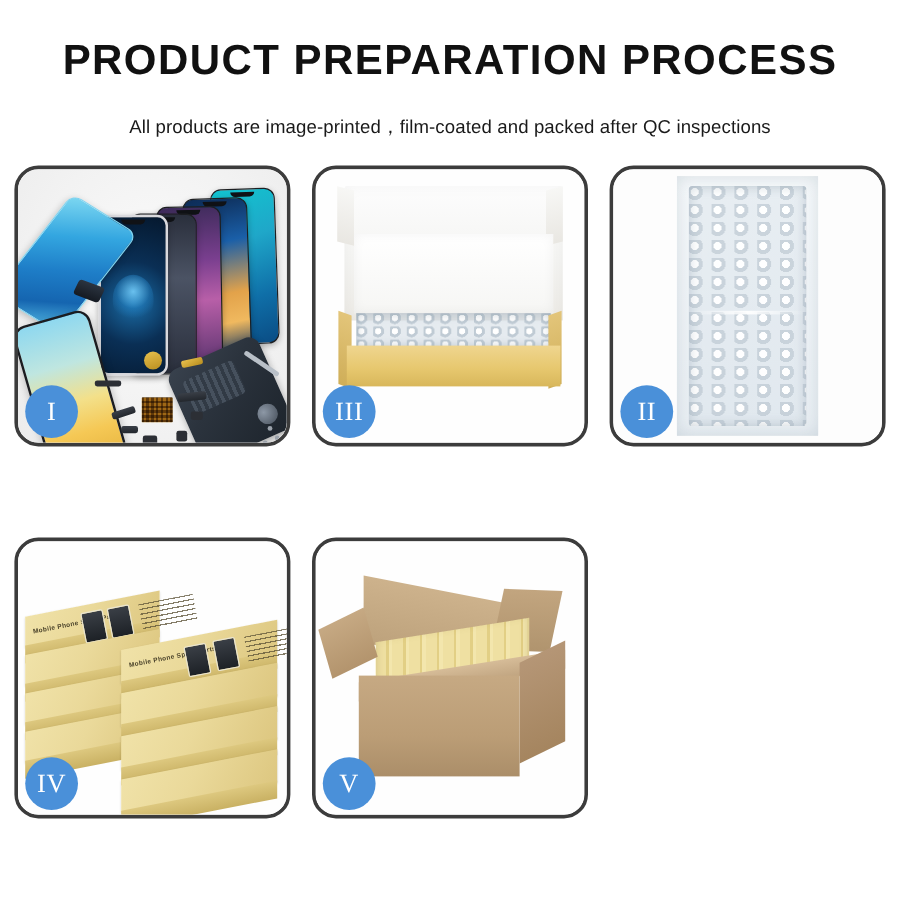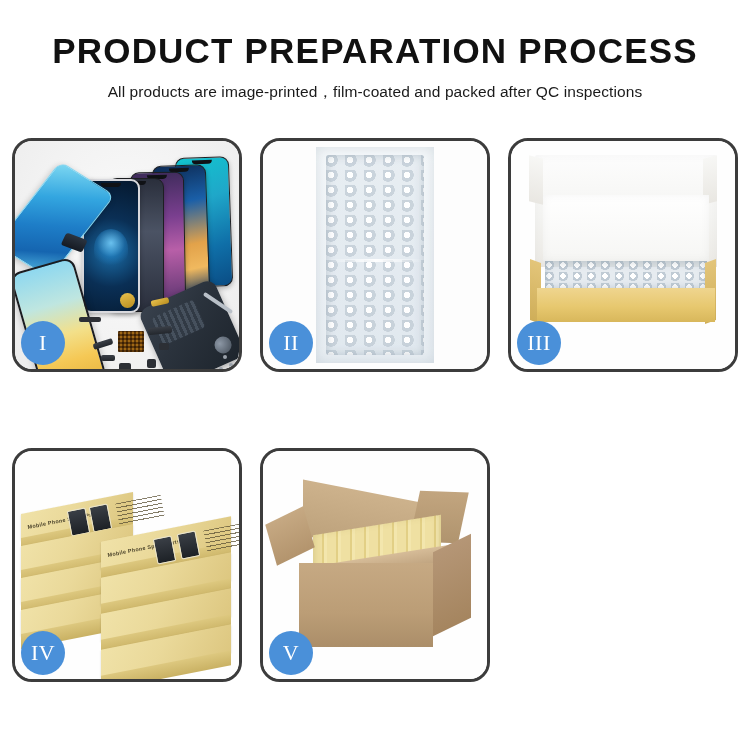--- a/index.html
+++ b/index.html
@@ -31,21 +31,21 @@
   }
   .title {
     font-size: 35px;
     font-weight: 700;
     letter-spacing: 1.2px;
     line-height: 1.1;
     color: #111111;
     white-space: nowrap;
   }
   .subtitle {
-    margin-top: 11px;
+    margin-top: 25px;
     font-size: 15.5px;
     font-weight: 400;
     letter-spacing: 0.1px;
     color: #1a1a1a;
     white-space: nowrap;
   }
 
   
   .grid {
     position: absolute;
@@ -401,40 +401,40 @@
         <span class="screw" style="left:214px;top:222px;"></span>
         <span class="screw" style="left:204px;top:226px;"></span>
         <div class="part" style="left:186px;top:160px;width:34px;height:4px;background:#b9c0c8;transform:rotate(34deg);"></div>
 
         <div class="badge">I</div>
       </div>
     </div>
 
     <div class="panel">
       <div class="panel-inner">
-        <div class="p2-bg"></div>
-        <div class="bubble-sleeve"></div>
-        <div class="bubble-field"></div>
-        <div class="bubble-seam"></div>
-        <div class="badge">II</div>
-      </div>
-    </div>
-
-    <div class="panel">
-      <div class="panel-inner">
         <div class="p3-bg"></div>
         <div class="p3-lid"></div>
         <div class="p3-lid-wingL"></div>
         <div class="p3-lid-wingR"></div>
         <div class="p3-foam"></div>
         <div class="p3-fill"></div>
         <div class="p3-sideL"></div>
         <div class="p3-sideR"></div>
         <div class="p3-front"></div>
         <div class="badge">III</div>
+      </div>
+    </div>
+
+    <div class="panel">
+      <div class="panel-inner">
+        <div class="p2-bg"></div>
+        <div class="bubble-sleeve"></div>
+        <div class="bubble-field"></div>
+        <div class="bubble-seam"></div>
+        <div class="badge">II</div>
       </div>
     </div>
 
     <div class="panel">
       <div class="panel-inner">
         <div class="p4-bg"></div>
         <div class="stack">
 
           <div class="sbox" style="left:0px;top:30px;width:112px;height:26px;">
             <div class="top"></div>

